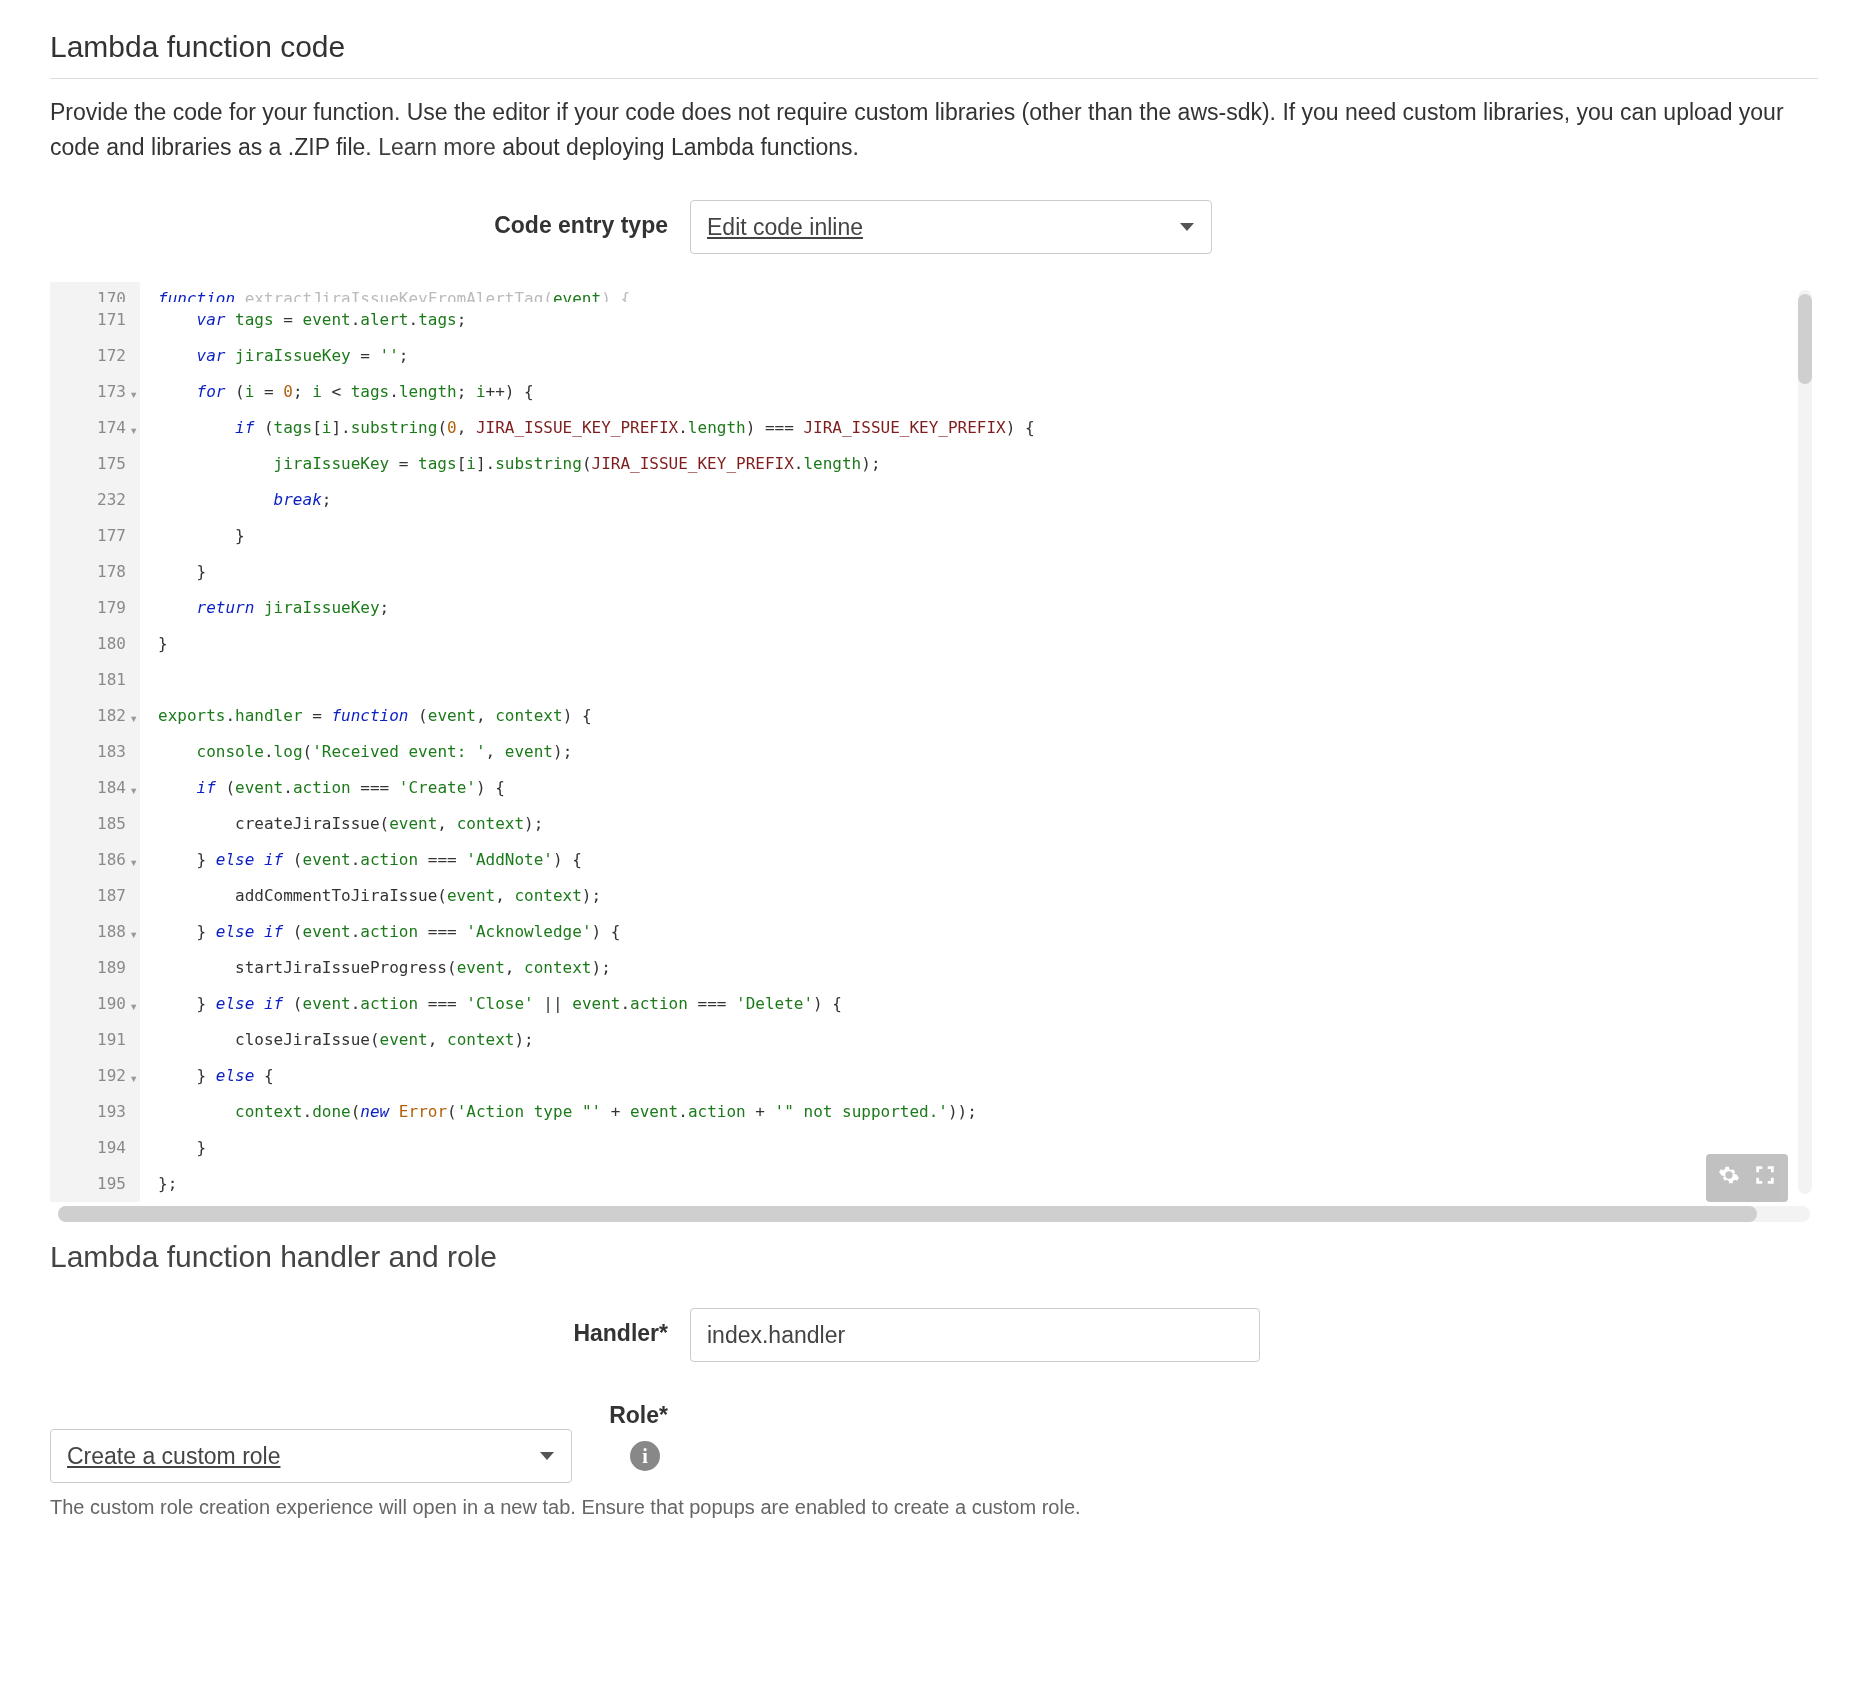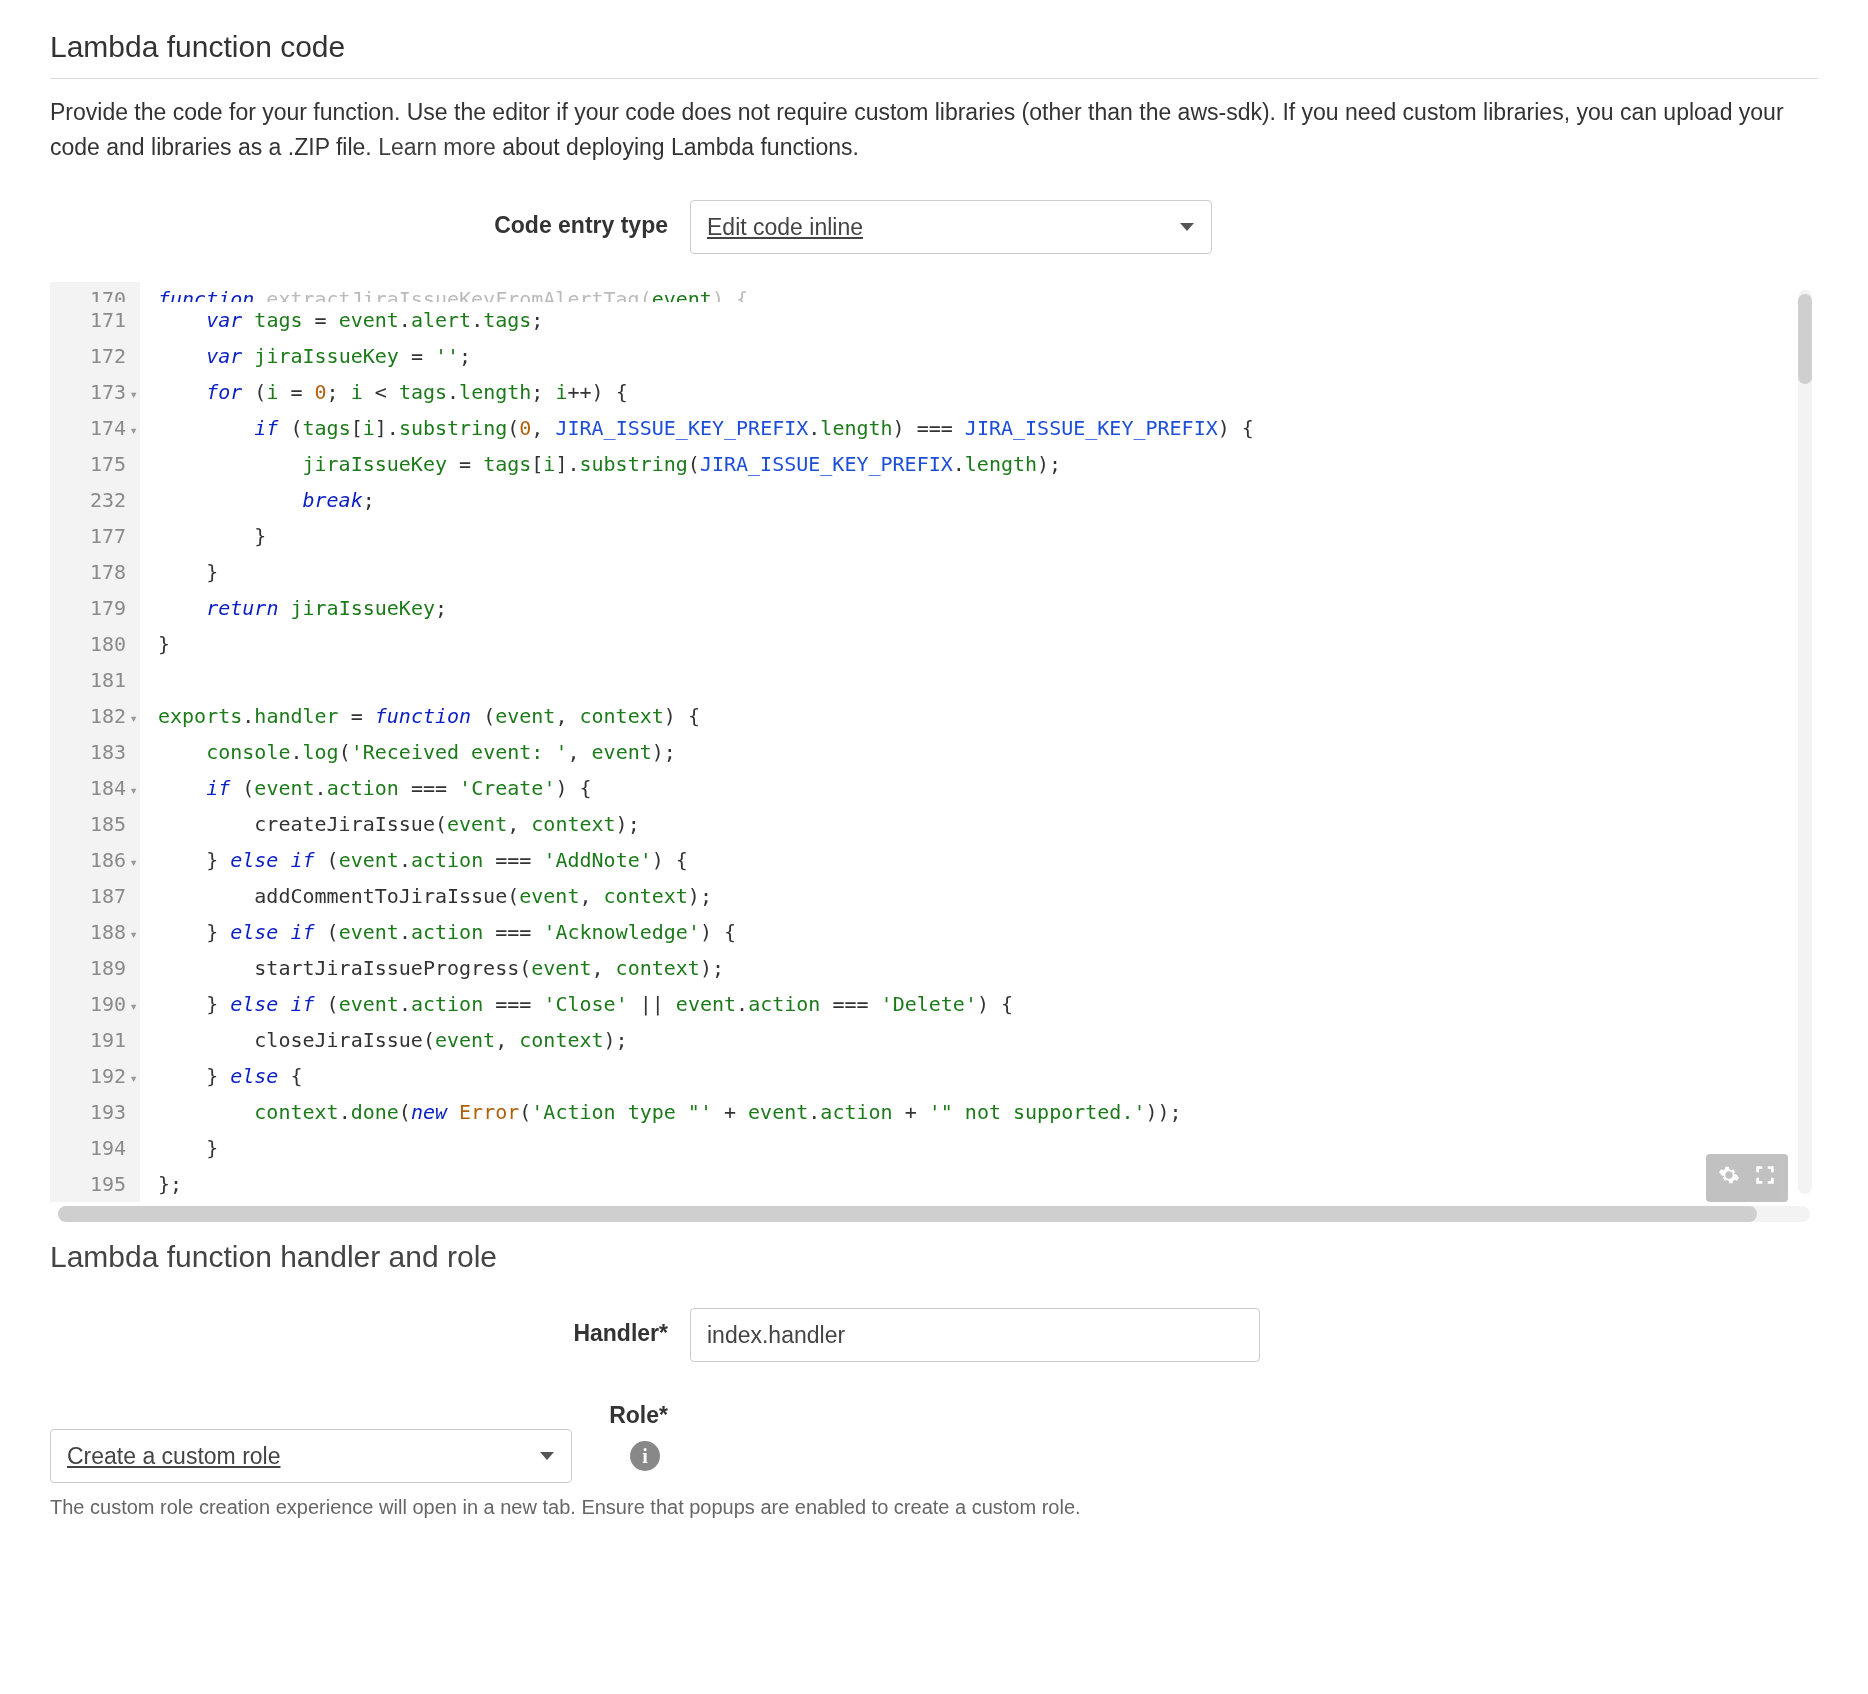--- a/index.html
+++ b/index.html
@@ -95,21 +95,21 @@
 
   
   .editor-shell {
     position: relative;
     background: #fff;
     margin-bottom: 18px;
   }
   .editor {
     display: flex;
     font-family: "Menlo", "Consolas", monospace;
-    font-size: 20px;
+    font-size: 16px;
     line-height: 36px;
     background: #fff;
     overflow: hidden;
   }
   .gutter {
     background: #f3f3f3;
     color: #8a8a8a;
     padding: 0 14px 0 10px;
     text-align: right;
     user-select: none;
@@ -130,21 +130,21 @@
     white-space: pre;
     overflow-x: hidden;
     color: #333;
   }
   .code .cline { height: 36px; }
   .tok-kw  { color: #0a1fc4; font-style: italic; }     
   .tok-fn  { color: #0a1fc4; font-style: italic; }     
   .tok-def { color: #1c7a1a; }                          
   .tok-str { color: #1c7a1a; }                          
   .tok-num { color: #b25f0a; }                          
-  .tok-const{ color: #1d4ed8; }                         
+  .tok-const{ color: #7f1d1d; }                         
   .tok-type{ color: #b25f0a; }
 
   .editor-toolbar-float {
     position: absolute;
     right: 30px;
     bottom: 20px;
     background: #b7b7b7;
     border-radius: 4px;
     display: flex;
     padding: 10px 12px;

